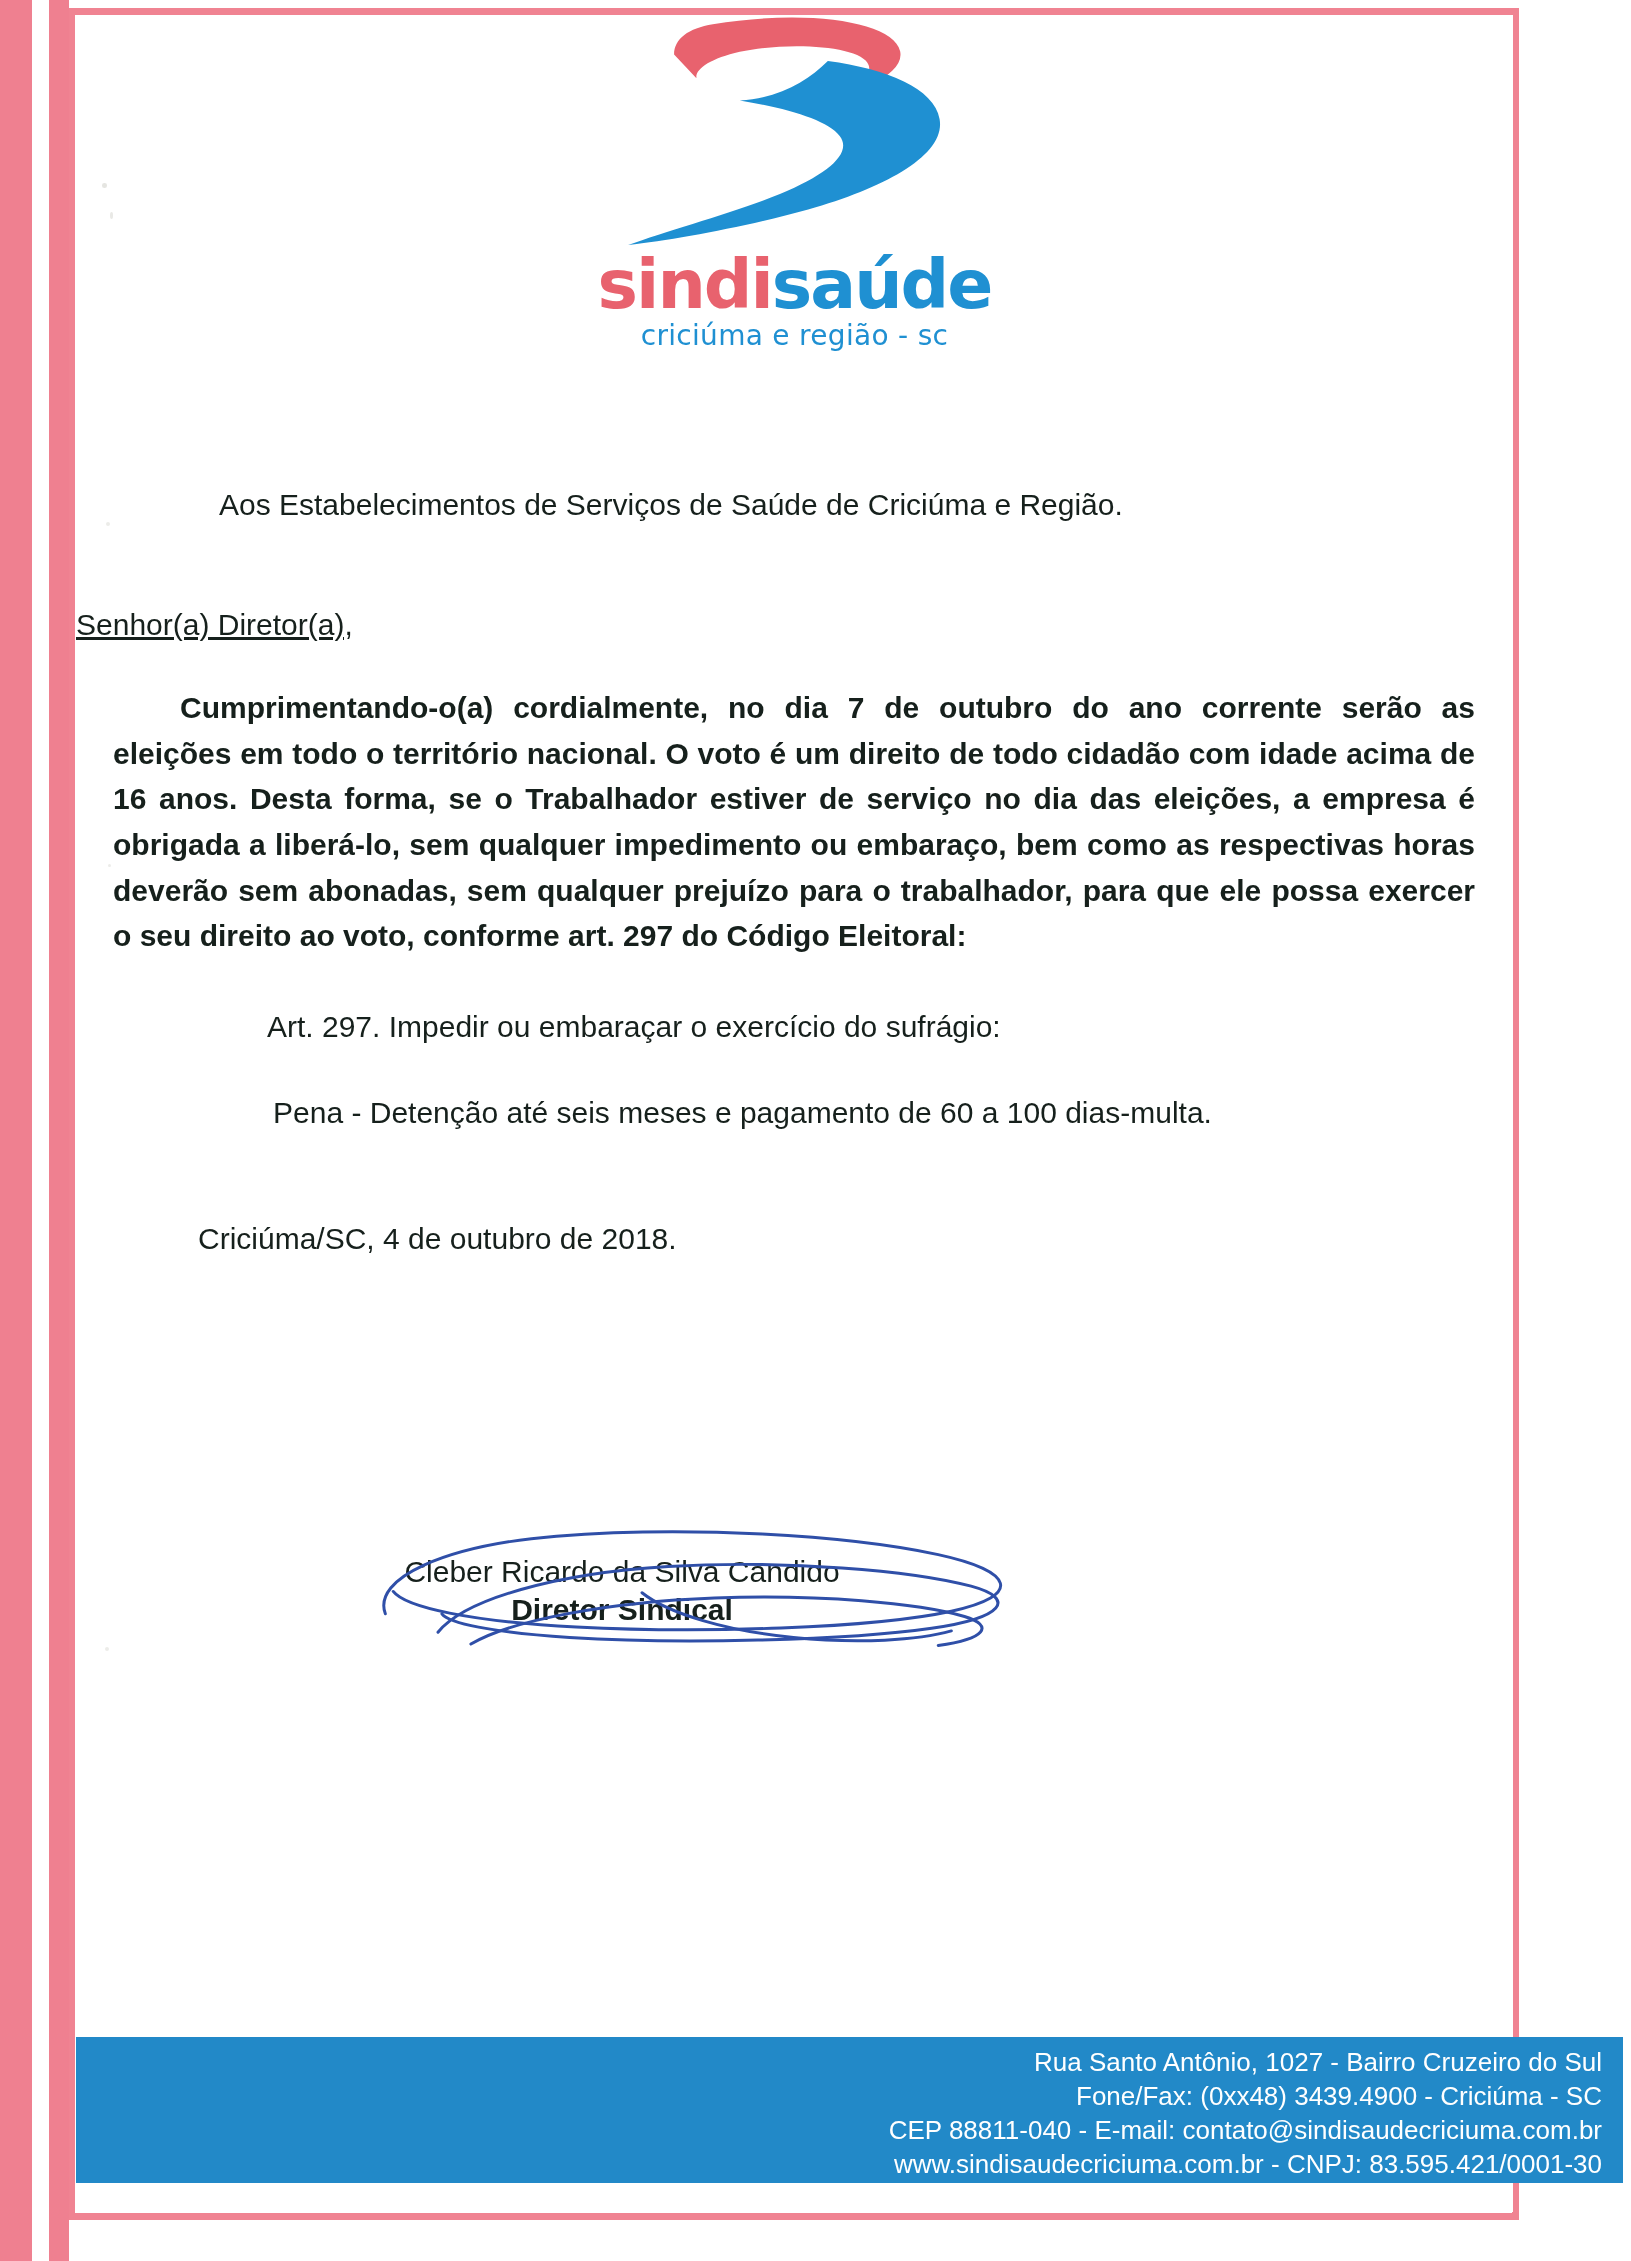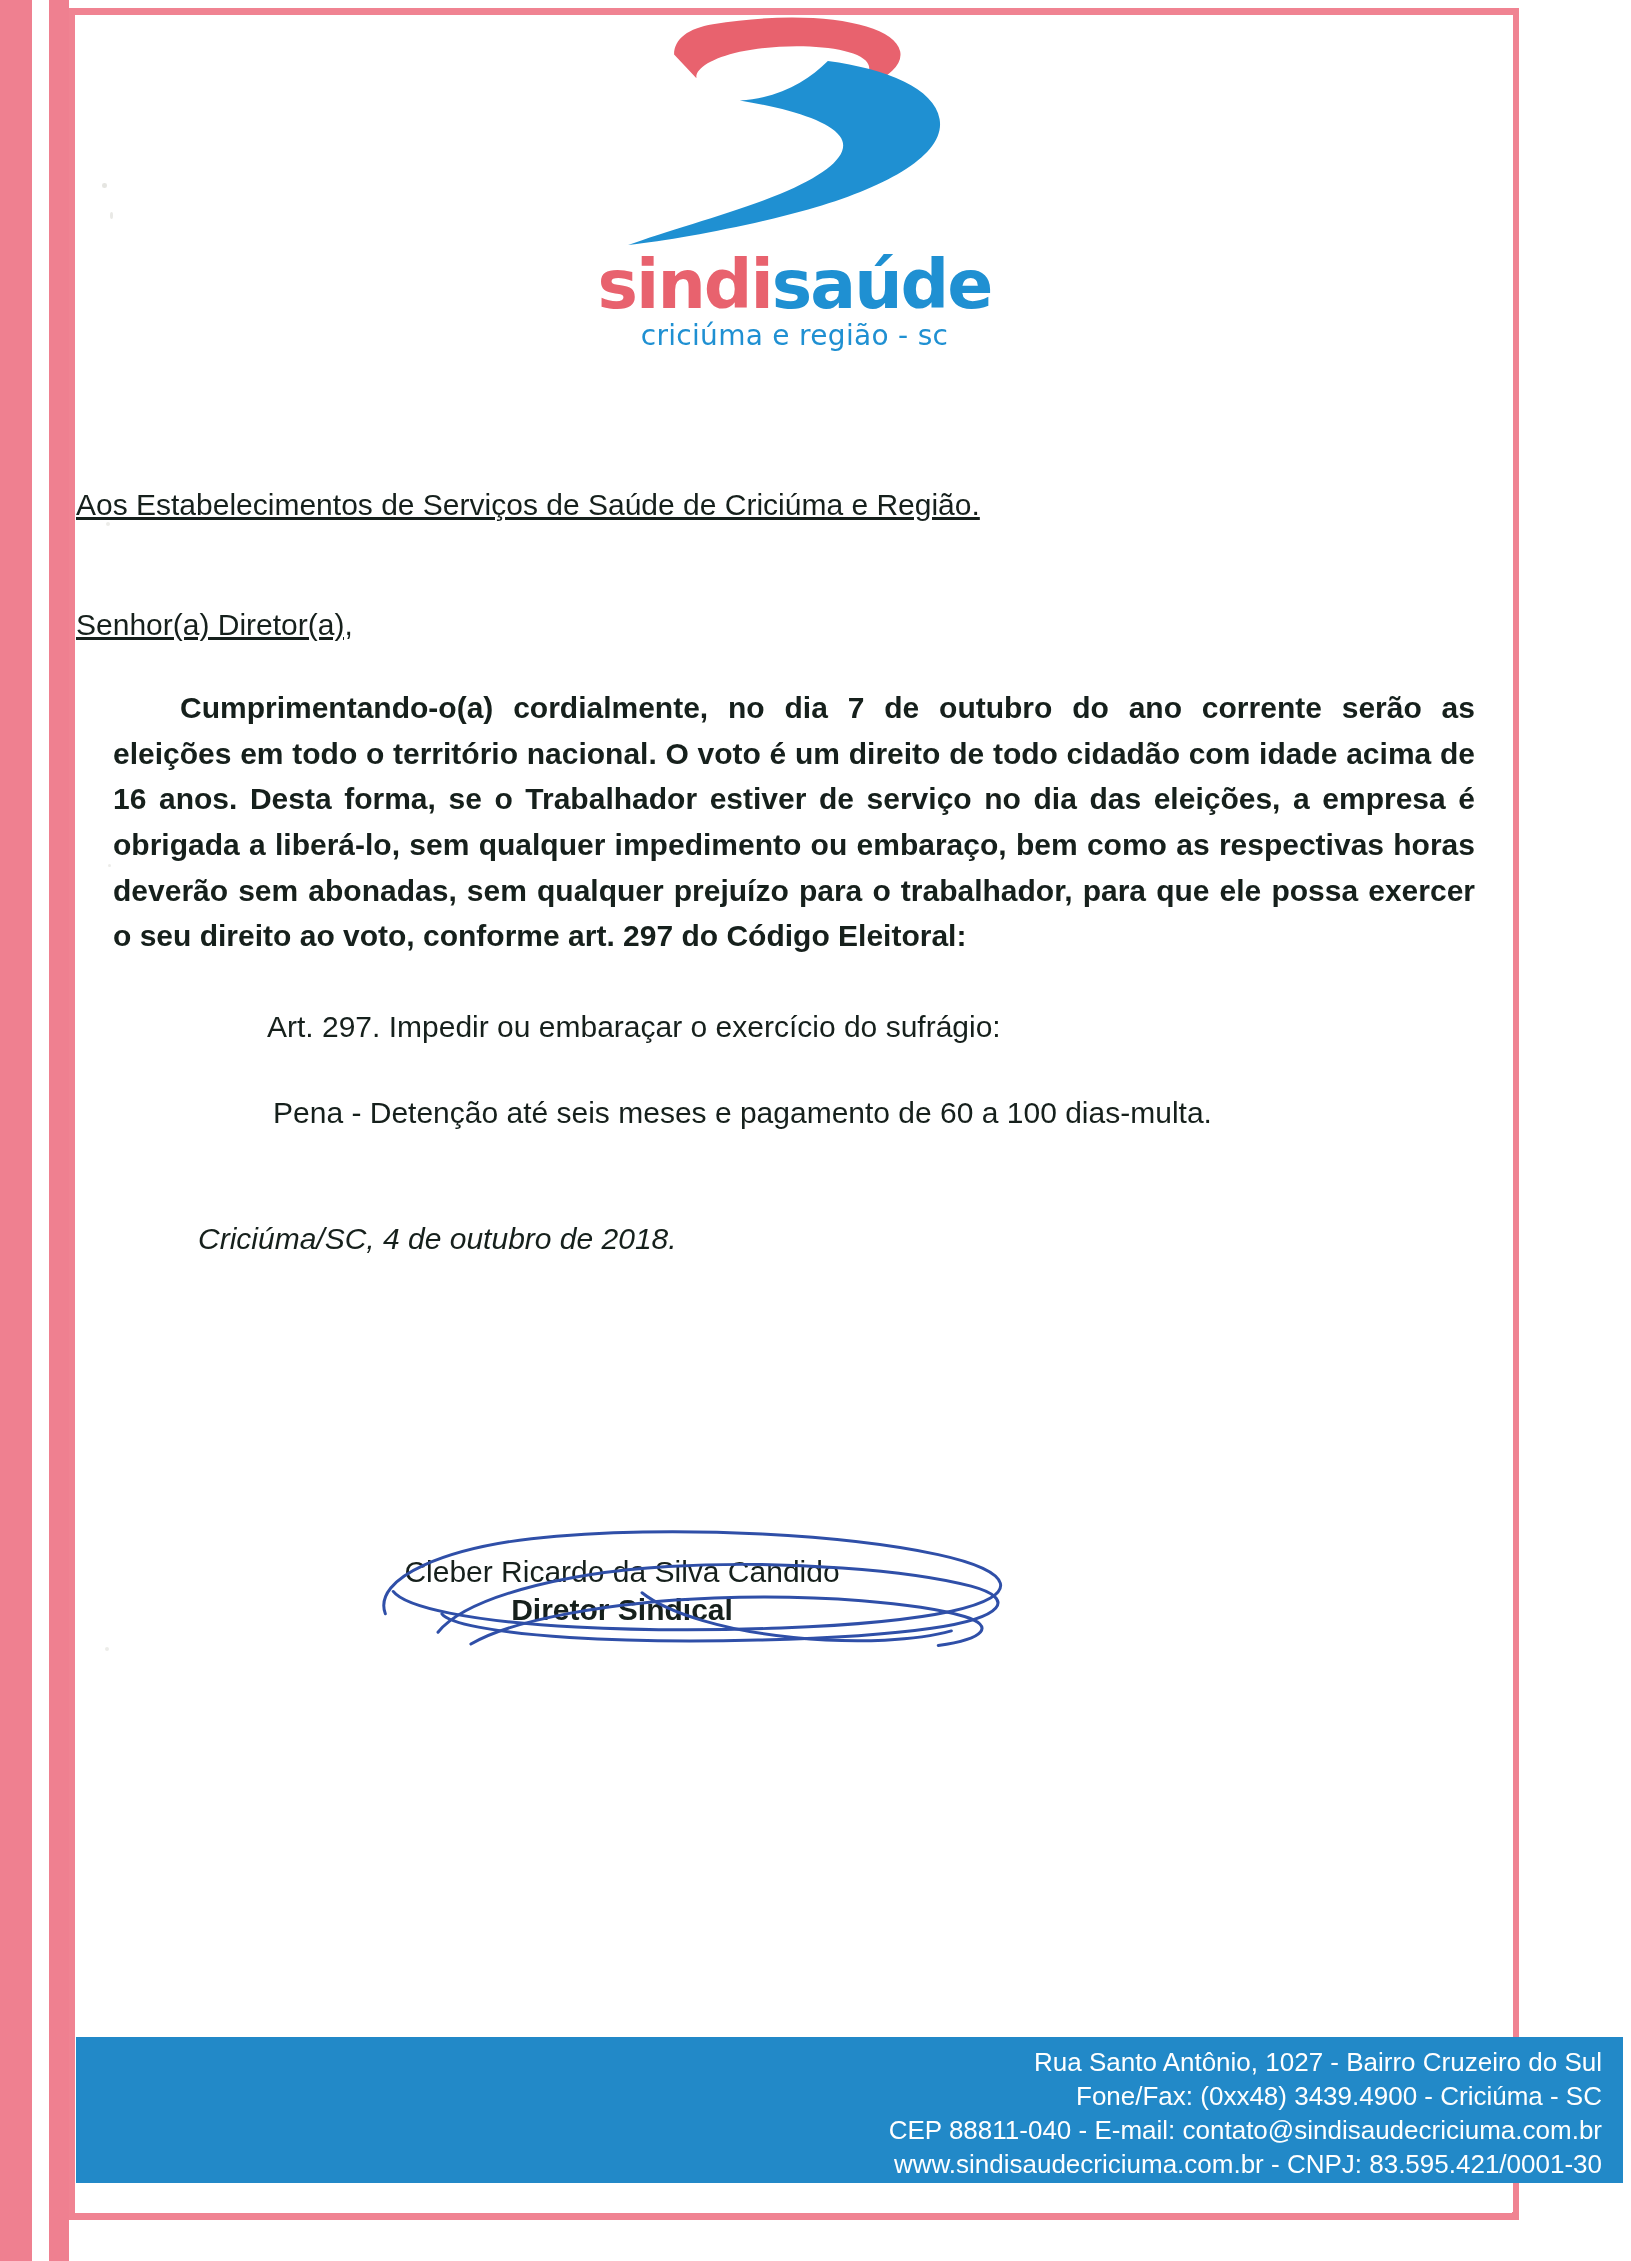--- a/index.html
+++ b/index.html
@@ -93,21 +93,21 @@
     position: absolute;
     left: 0;
     top: 467px;
     width: 1437px;
     color: #16201c;
     font-family: "Liberation Sans", sans-serif;
     font-size: 30px;
     line-height: 1.52;
   }
   .addressee {
-    text-decoration: underline;
+    margin-left: 143px;
   }
   .salutation {
     margin-top: 74px;
     text-decoration: underline;
   }
   .para {
     margin-top: 38px;
     padding-left: 37px;
     padding-right: 38px;
     text-align: justify;
@@ -121,21 +121,20 @@
     margin-top: 45px;
     margin-left: 191px;
   }
   .quote-2 {
     margin-top: 41px;
     margin-left: 197px;
   }
   .datetime {
     margin-top: 80px;
     margin-left: 122px;
-    font-style: italic;
   }
 
   
   #signature-block {
     position: absolute;
     left: 0;
     top: 1500px;
     width: 1437px;
     height: 151px;
   }

